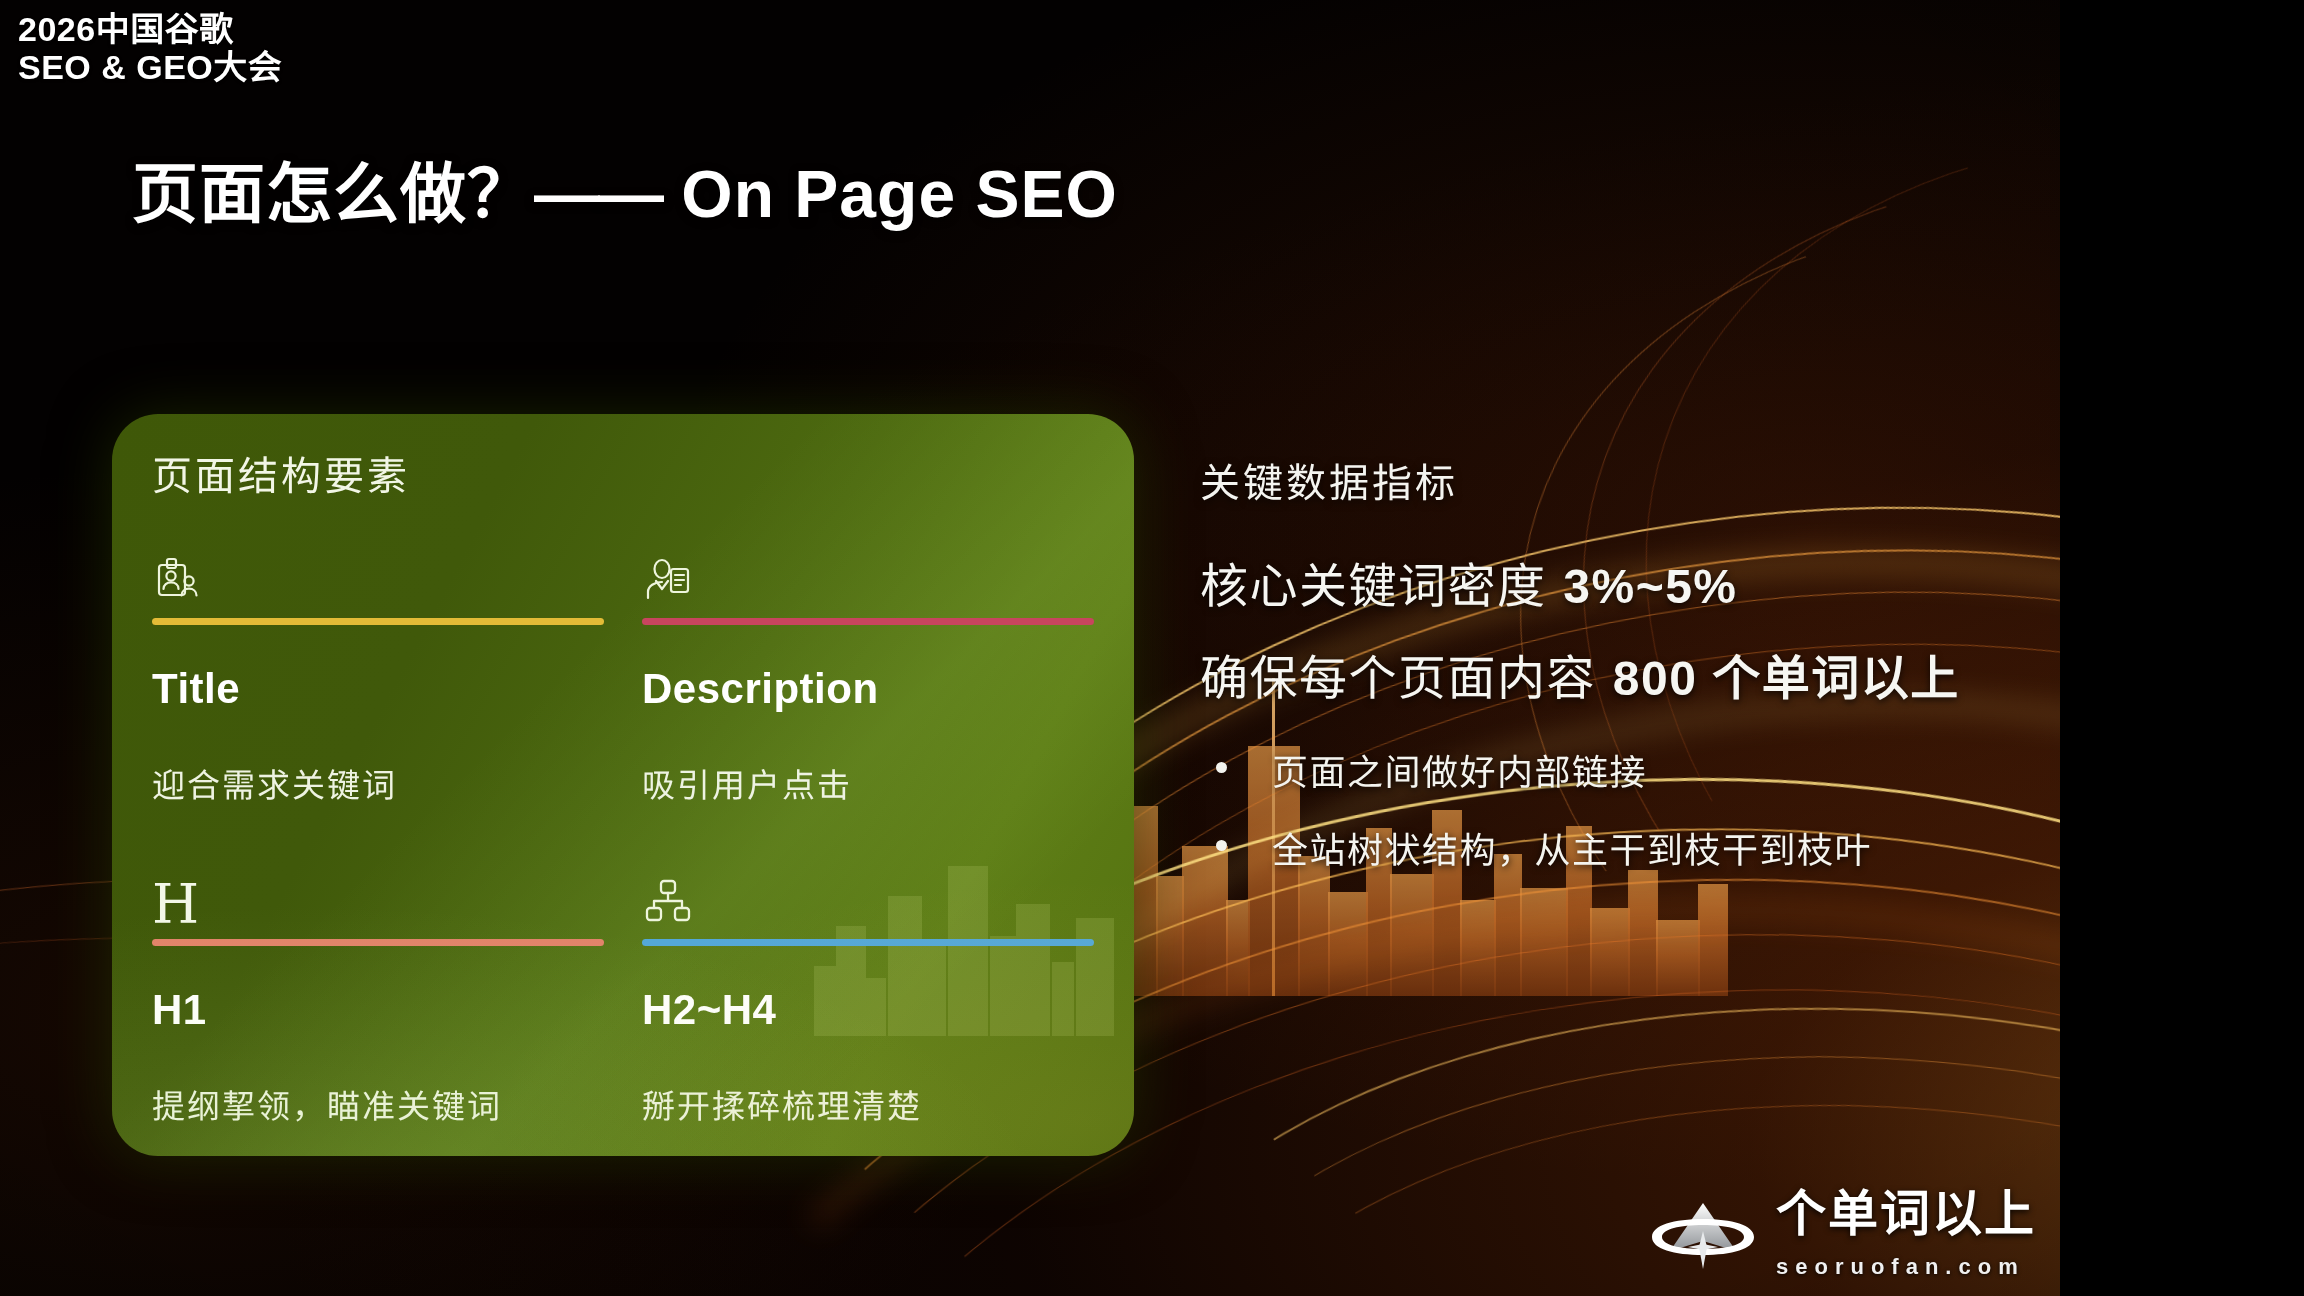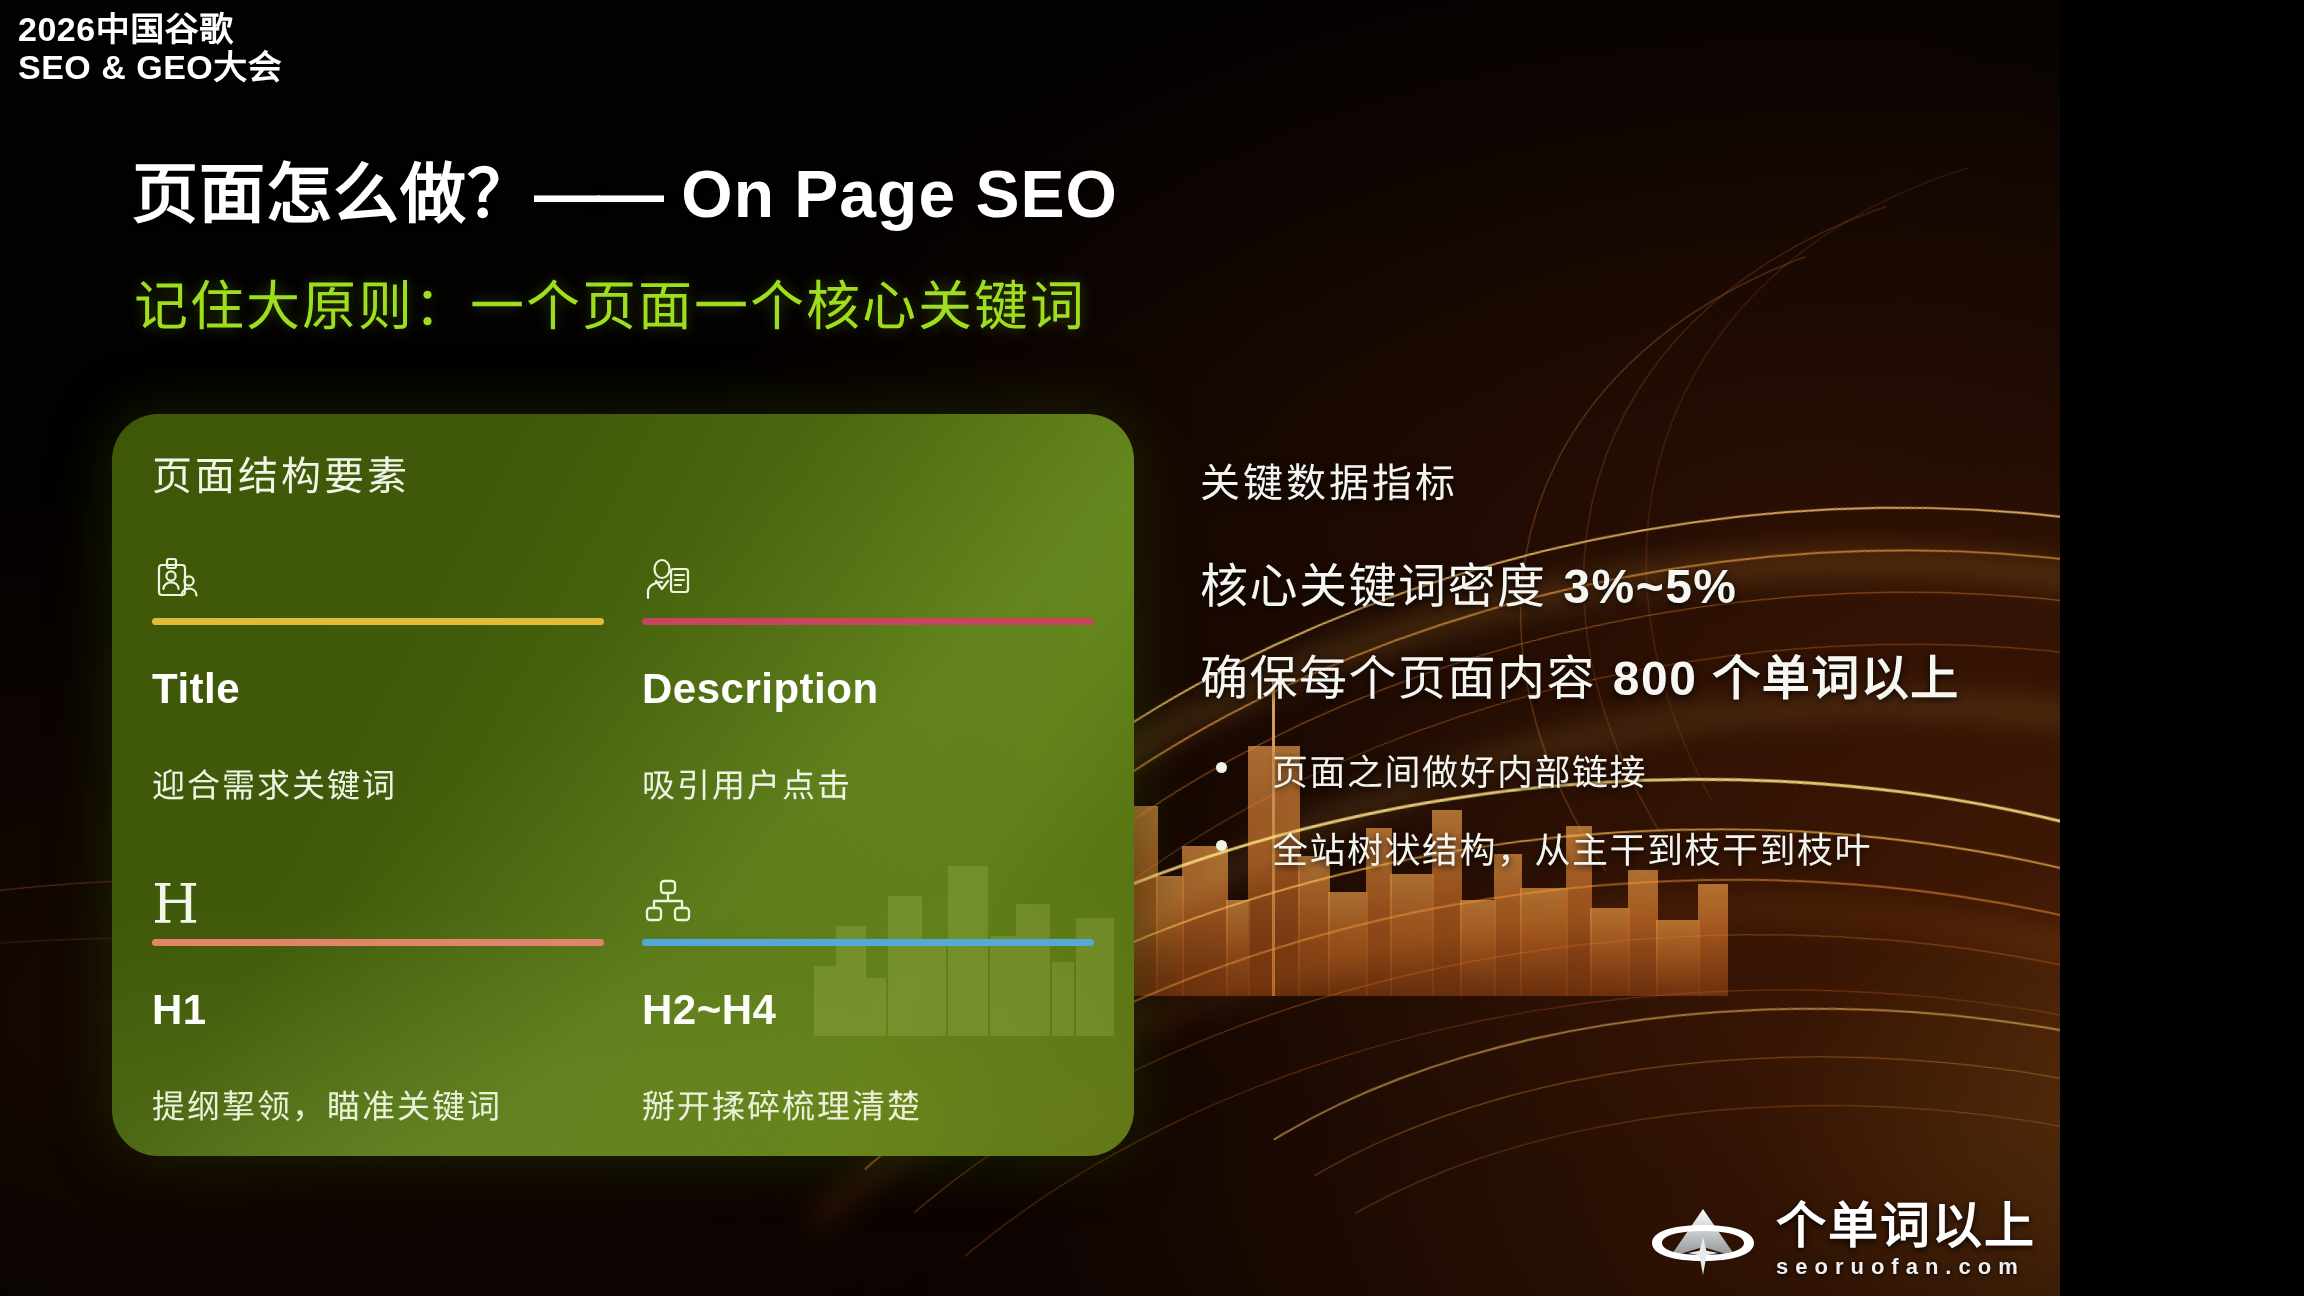--- a/index.html
+++ b/index.html
@@ -208,21 +208,21 @@
     position:absolute;right:24px;bottom:18px;
     display:flex;align-items:center;gap:14px;
   }
   .brand .mark{width:118px;height:74px;flex:none;}
   .brand .txt{display:flex;flex-direction:column;line-height:1;}
   .brand .cn{
     font-size:50px;font-weight:bold;color:#ffffff;letter-spacing:2px;
     text-shadow:0 2px 6px rgba(0,0,0,.9);
   }
   .brand .en{
-    margin-top:5px;
+    margin-top:17px;
     font-size:22px;letter-spacing:7px;color:#f0f0f0;font-weight:bold;
     text-shadow:0 1px 4px rgba(0,0,0,.9);
   }
 </style>
 </head>
 <body>
 
 <div id="slide">
 
   <div class="bg-layer bg-base"></div>
@@ -287,21 +287,20 @@
 
   <div class="conf-logo">
     <span class="l1">2026中国谷歌</span>
     <span class="l2">SEO &amp; GEO大会</span>
   </div>
 
   <div class="title">
     <span>页面怎么做？</span><span class="dash">——</span>
     <span>On Page SEO</span>
   </div>
-  <div class="subtitle">记住大原则：一个页面一个核心关键词</div>
 
   <div class="card">
 
     <div class="card-skyline">
       <i style="left:10px;width:22px;height:70px;"></i>
       <i style="left:32px;width:30px;height:110px;"></i>
       <i style="left:62px;width:20px;height:58px;"></i>
       <i style="left:84px;width:34px;height:140px;"></i>
       <i style="left:118px;width:24px;height:92px;"></i>
       <i style="left:144px;width:40px;height:170px;"></i>

